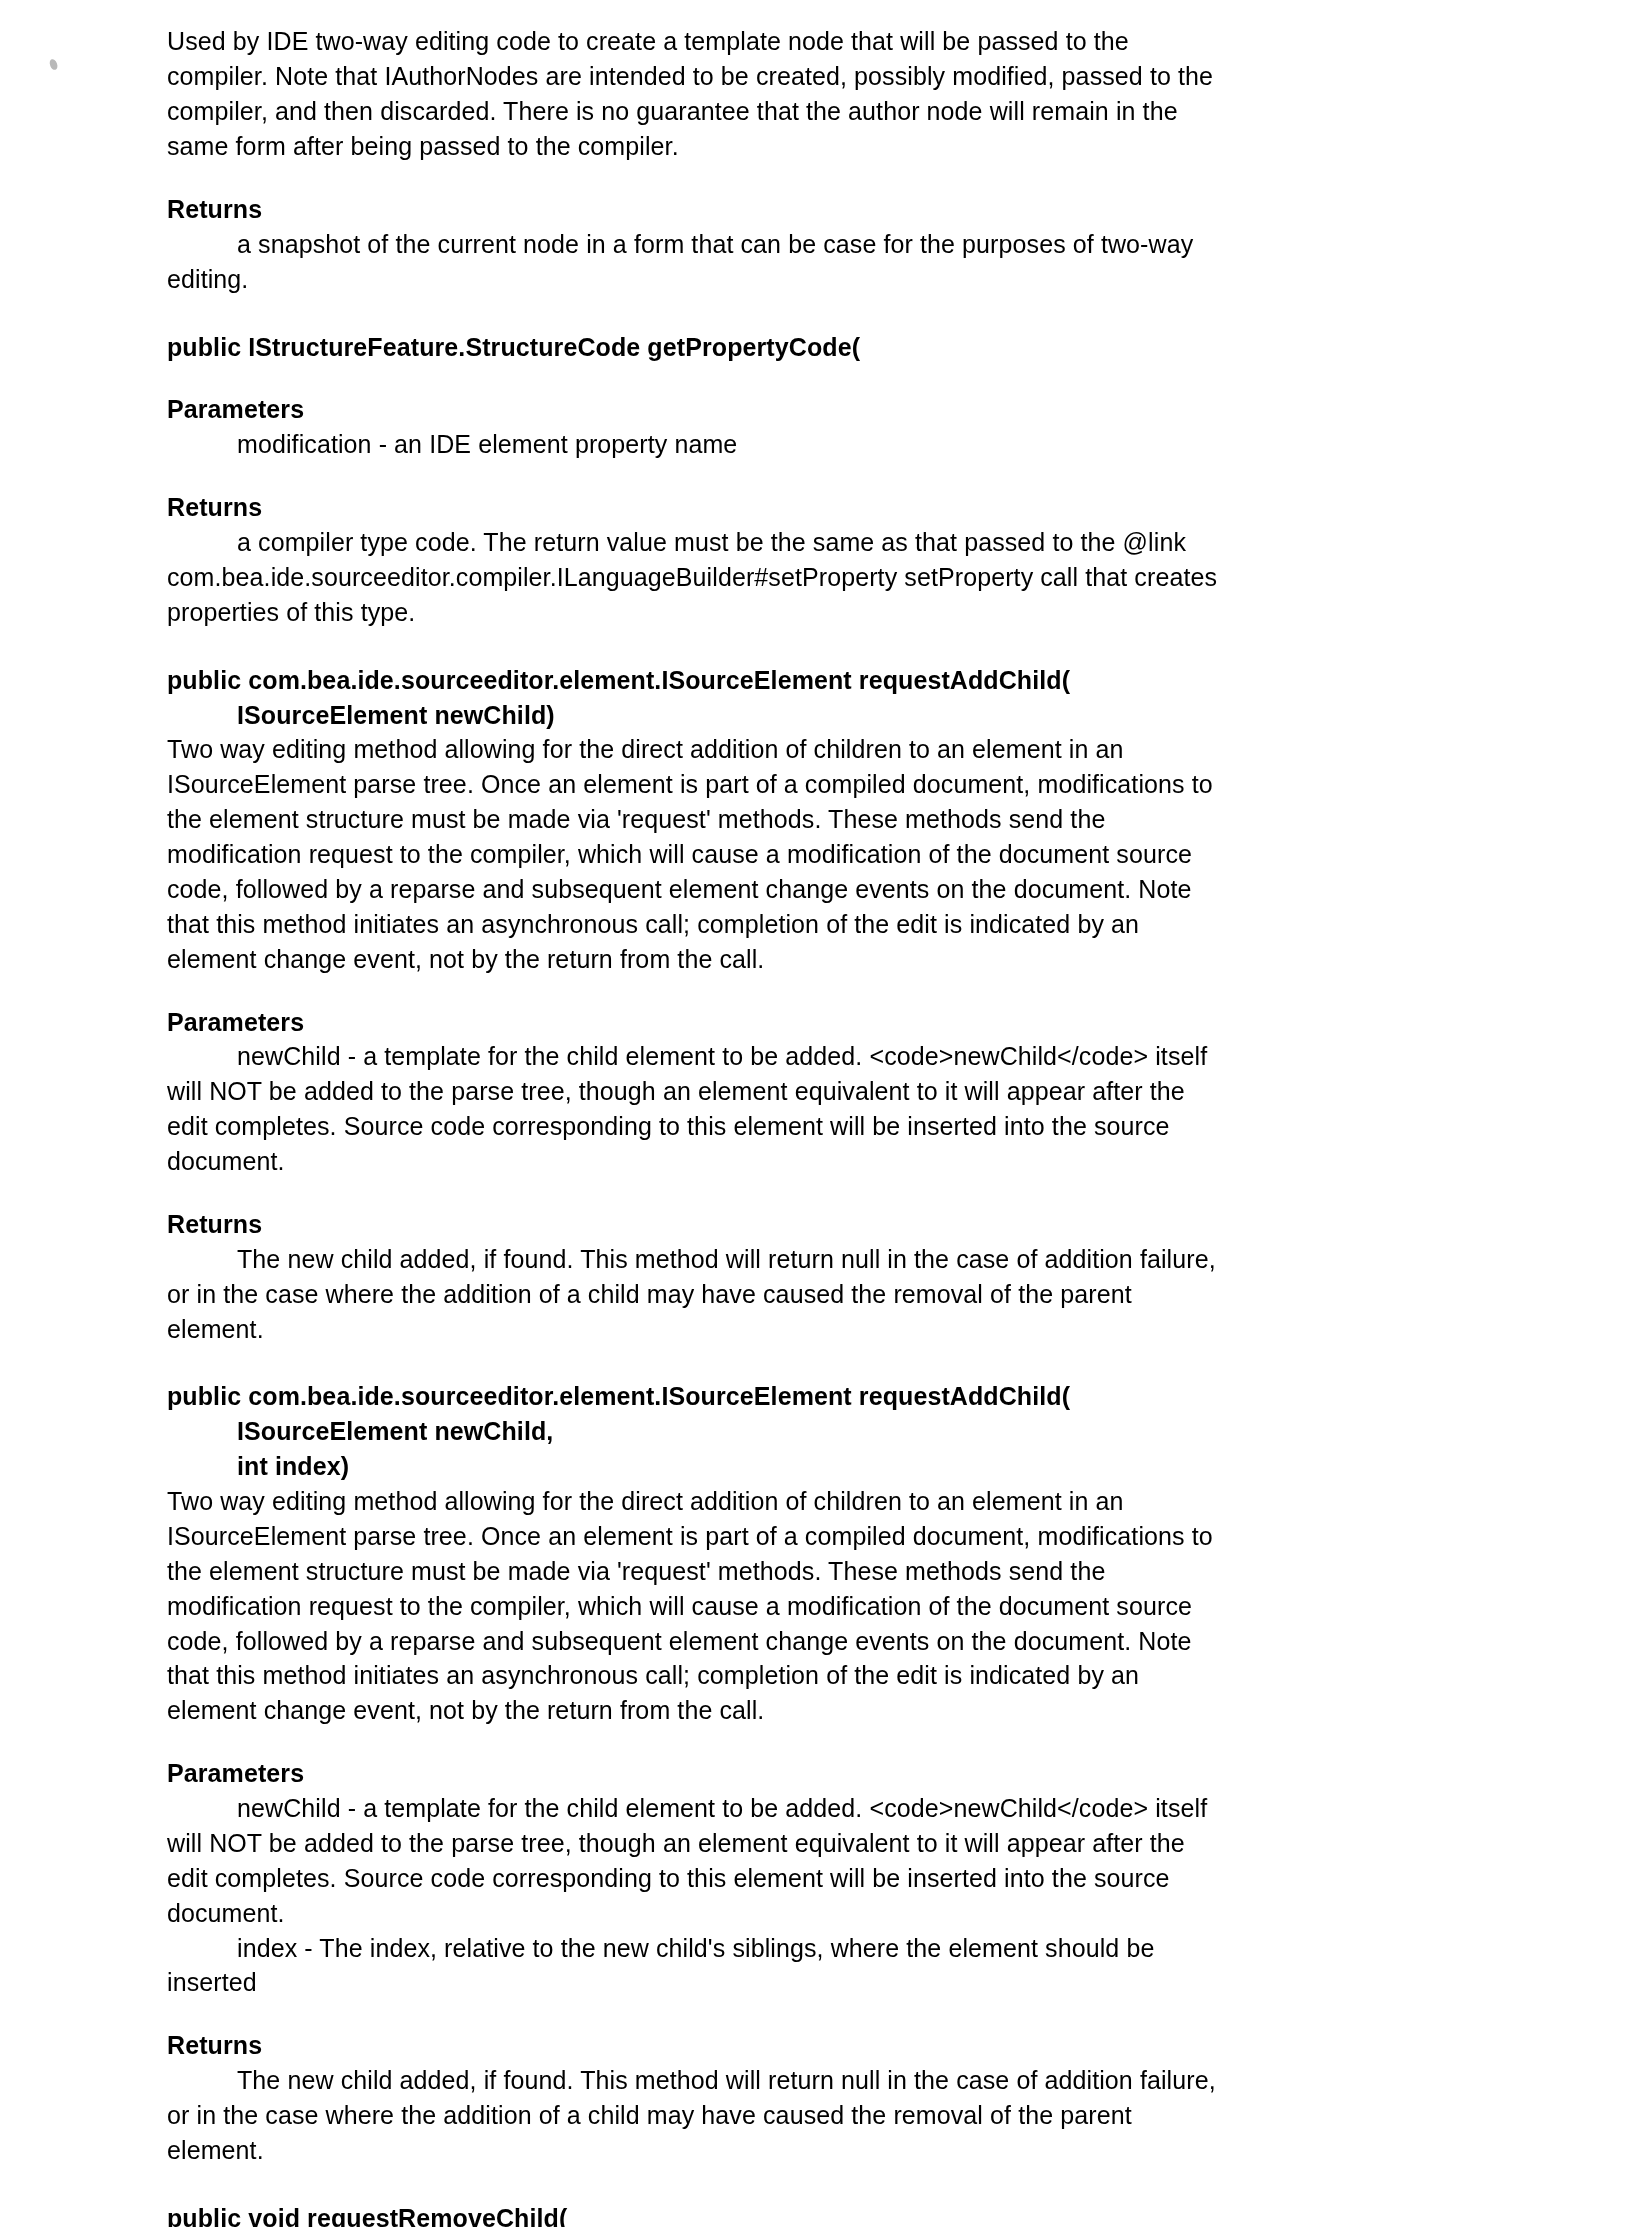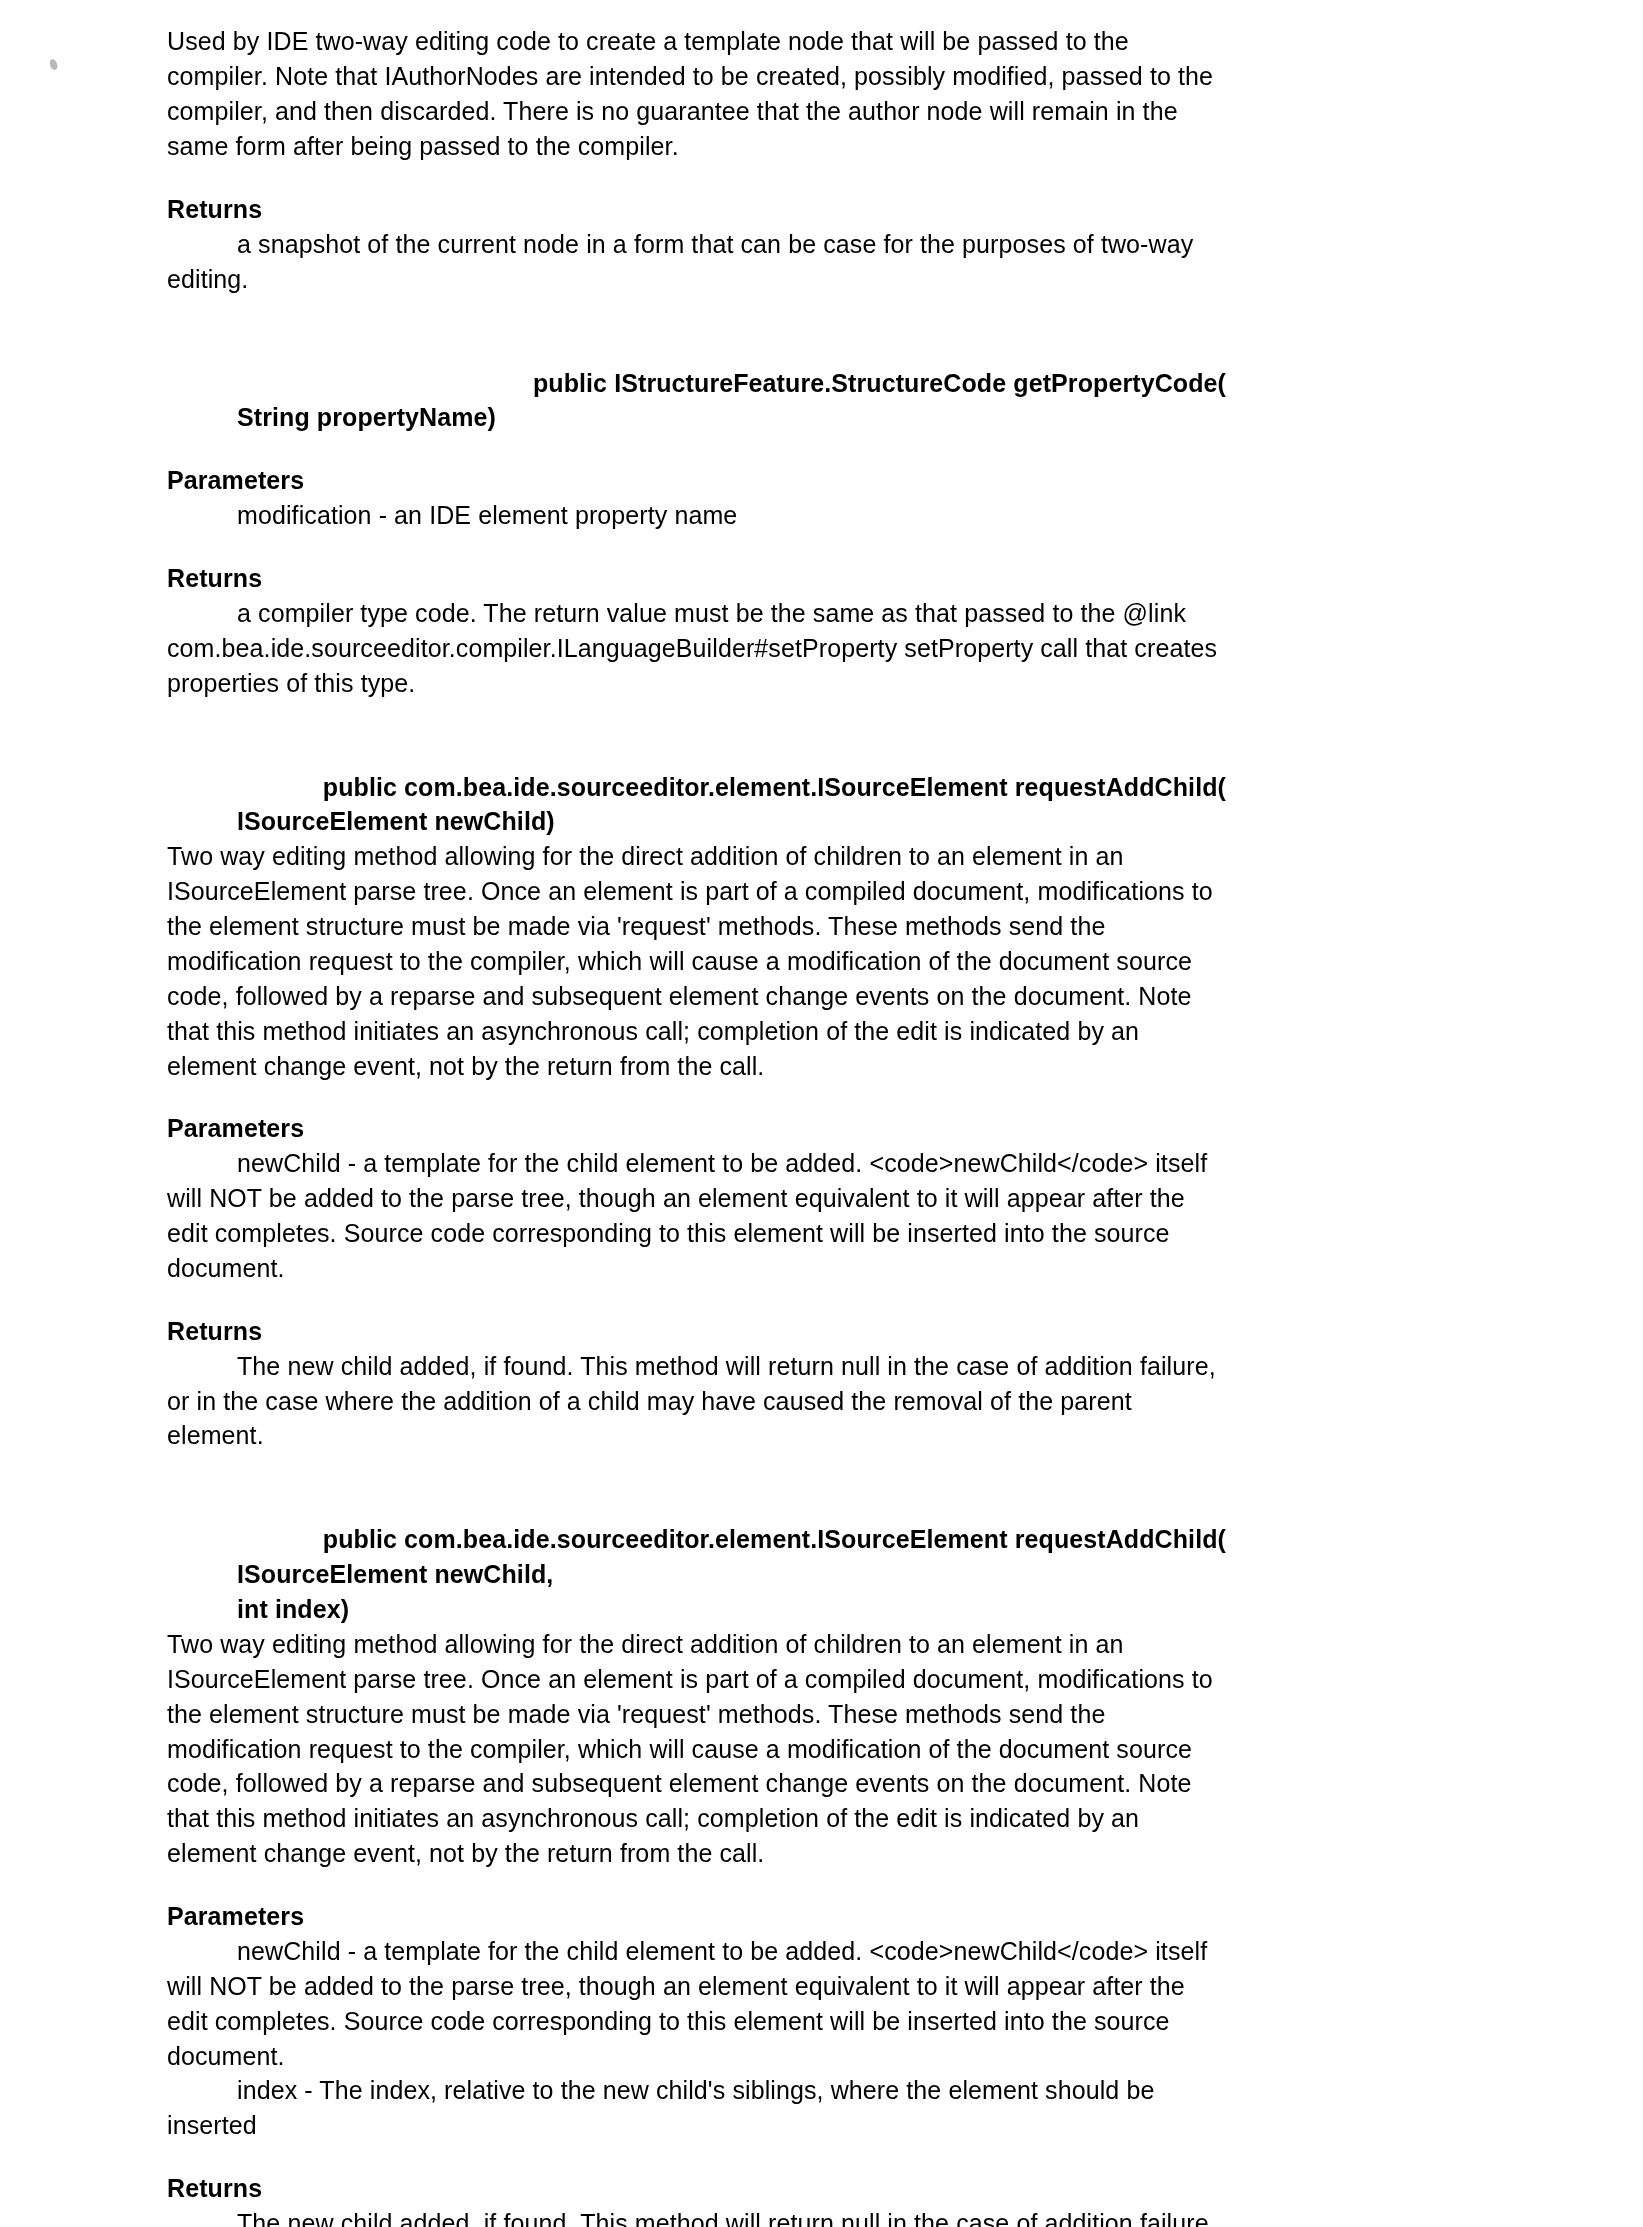--- a/index.html
+++ b/index.html
@@ -34,22 +34,20 @@
   }
   .indent {
     text-indent: 70px;
   }
   .label {
     font-weight: bold;
     margin-top: 28px;
   }
   .sig {
     font-weight: bold;
-    margin-top: 36px;
-    text-align: right;
   }
   .sig-cont {
     font-weight: bold;
     padding-left: 70px;
   }
   .gap-md { height: 33px; }
   .speck {
     position: absolute;
     left: 50px;
     top: 59px;
@@ -68,21 +66,20 @@
 
   <div class="doc">
 
     <p class="para">Used by IDE two-way editing code to create a template node that will be passed to the compiler. Note that IAuthorNodes are intended to be created, possibly modified, passed to the compiler, and then discarded. There is no guarantee that the author node will remain in the same form after being passed to the compiler.</p>
     <p class="para label">Returns</p>
     <p class="para indent">a snapshot of the current node in a form that can be case for the purposes of two-way editing.</p>
 
     <div class="gap-md"></div>
 
     <p class="para sig">public IStructureFeature.StructureCode getPropertyCode(</p>
-    <p class="para sig-cont">String propertyName)</p>
     <p class="para label">Parameters</p>
     <p class="para indent">modification - an IDE element property name</p>
     <p class="para label">Returns</p>
     <p class="para indent">a compiler type code. The return value must be the same as that passed to the @link com.bea.ide.sourceeditor.compiler.ILanguageBuilder#setProperty setProperty call that creates properties of this type.</p>
 
     <div class="gap-md"></div>
 
     <p class="para sig">public com.bea.ide.sourceeditor.element.ISourceElement requestAddChild(</p>
     <p class="para sig-cont">ISourceElement newChild)</p>
     <p class="para">Two way editing method allowing for the direct addition of children to an element in an ISourceElement parse tree. Once an element is part of a compiled document, modifications to the element structure must be made via 'request' methods. These methods send the modification request to the compiler, which will cause a modification of the document source code, followed by a reparse and subsequent element change events on the document. Note that this method initiates an asynchronous call; completion of the edit is indicated by an element change event, not by the return from the call.</p>

